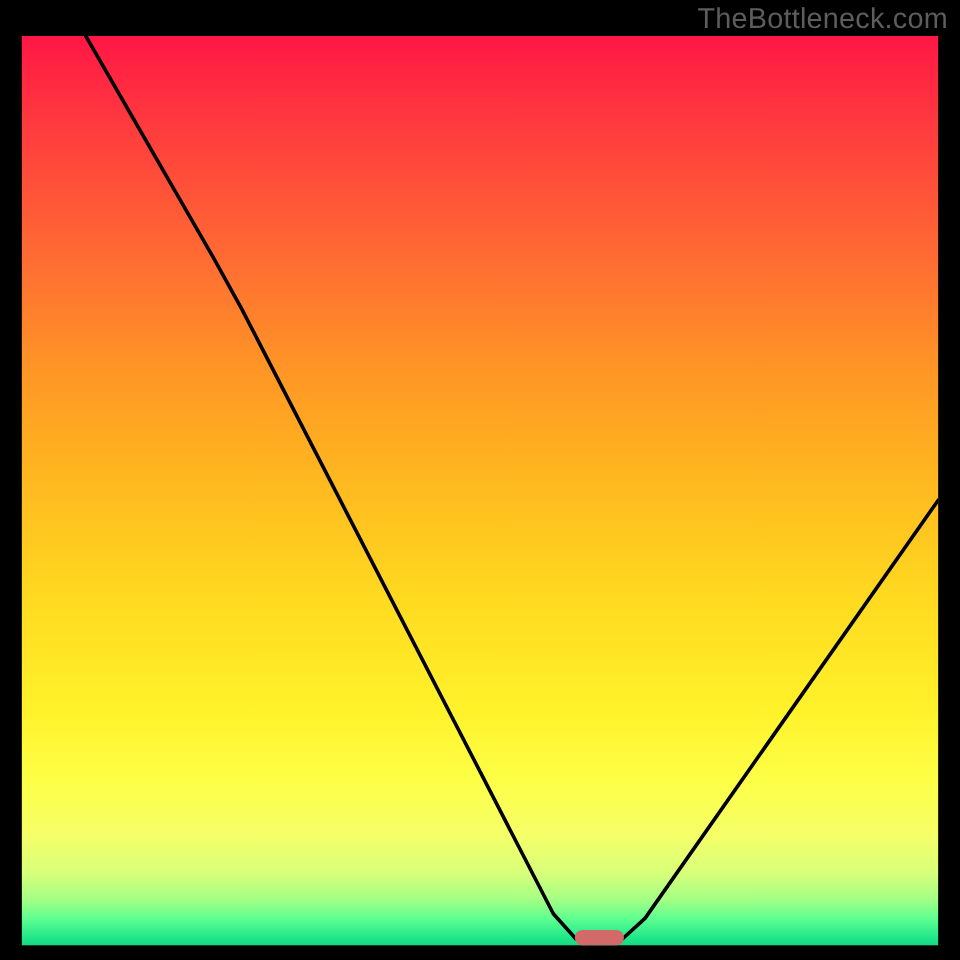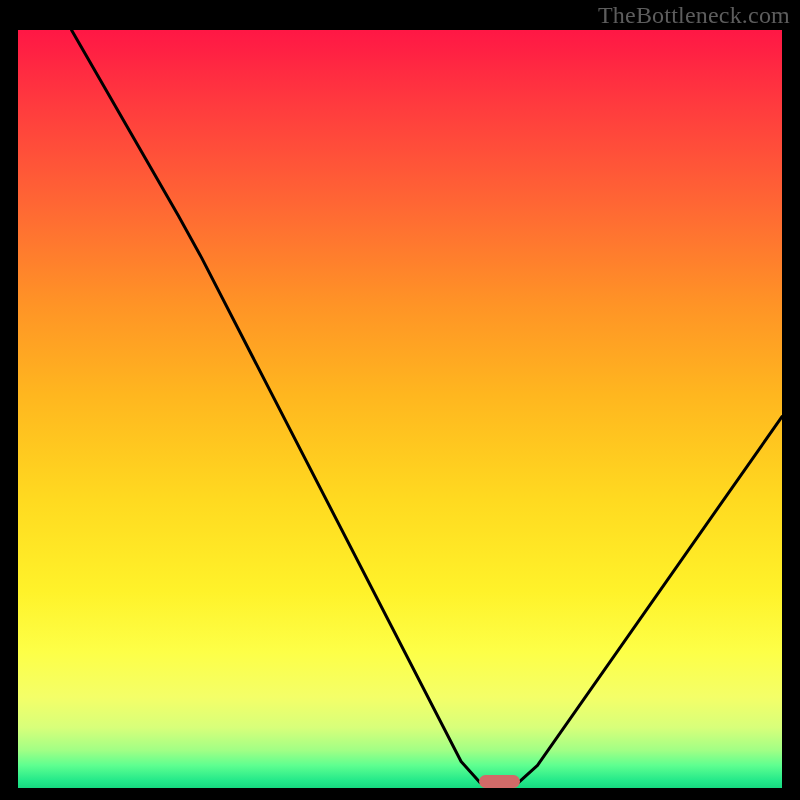--- a/index.html
+++ b/index.html
@@ -13,21 +13,21 @@
   .frame {
     position: relative;
     width: 800px;
     height: 800px;
     background: #000;
   }
   .watermark {
     position: absolute;
     top: 2px;
     right: 10px;
-    font-family: Liberation Serif, serif;
+    font-family: Liberation Sans, sans-serif;
     font-size: 24px;
     font-weight: 500;
     color: #5d5d5d;
     letter-spacing: 0.2px;
     z-index: 10;
   }
   .plot-area {
     position: absolute;
     left: 18px;
     top: 30px;

